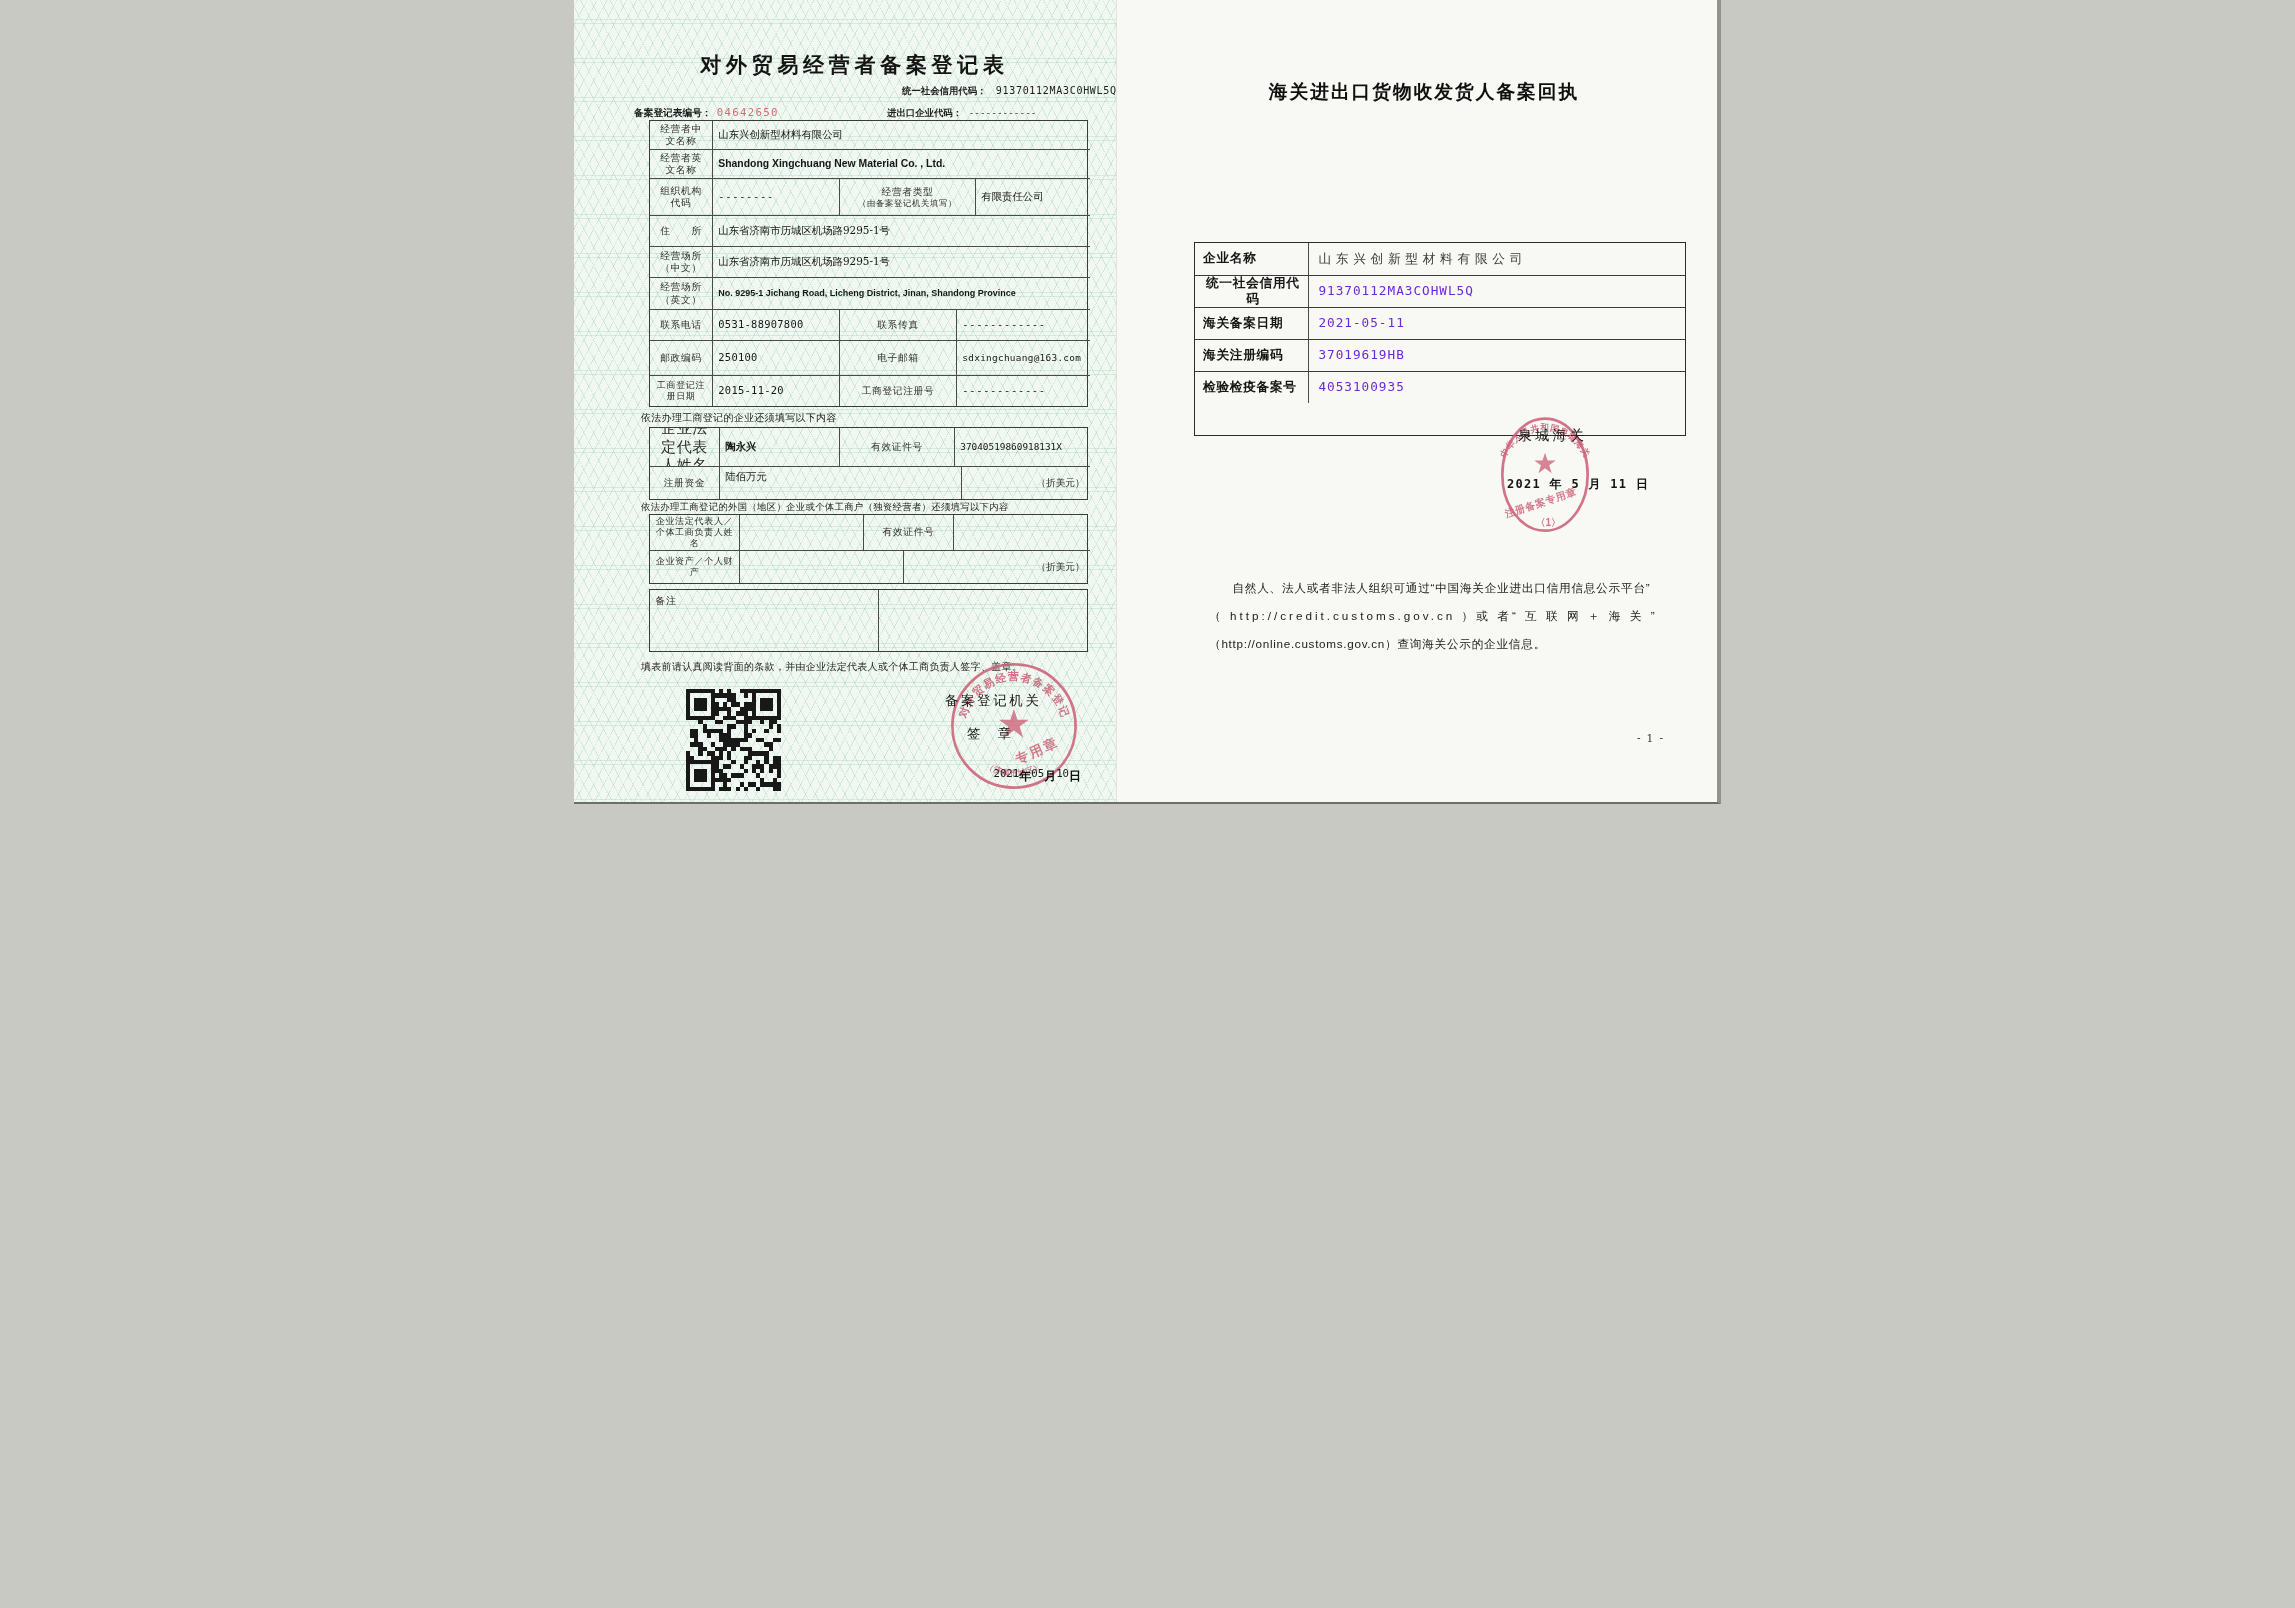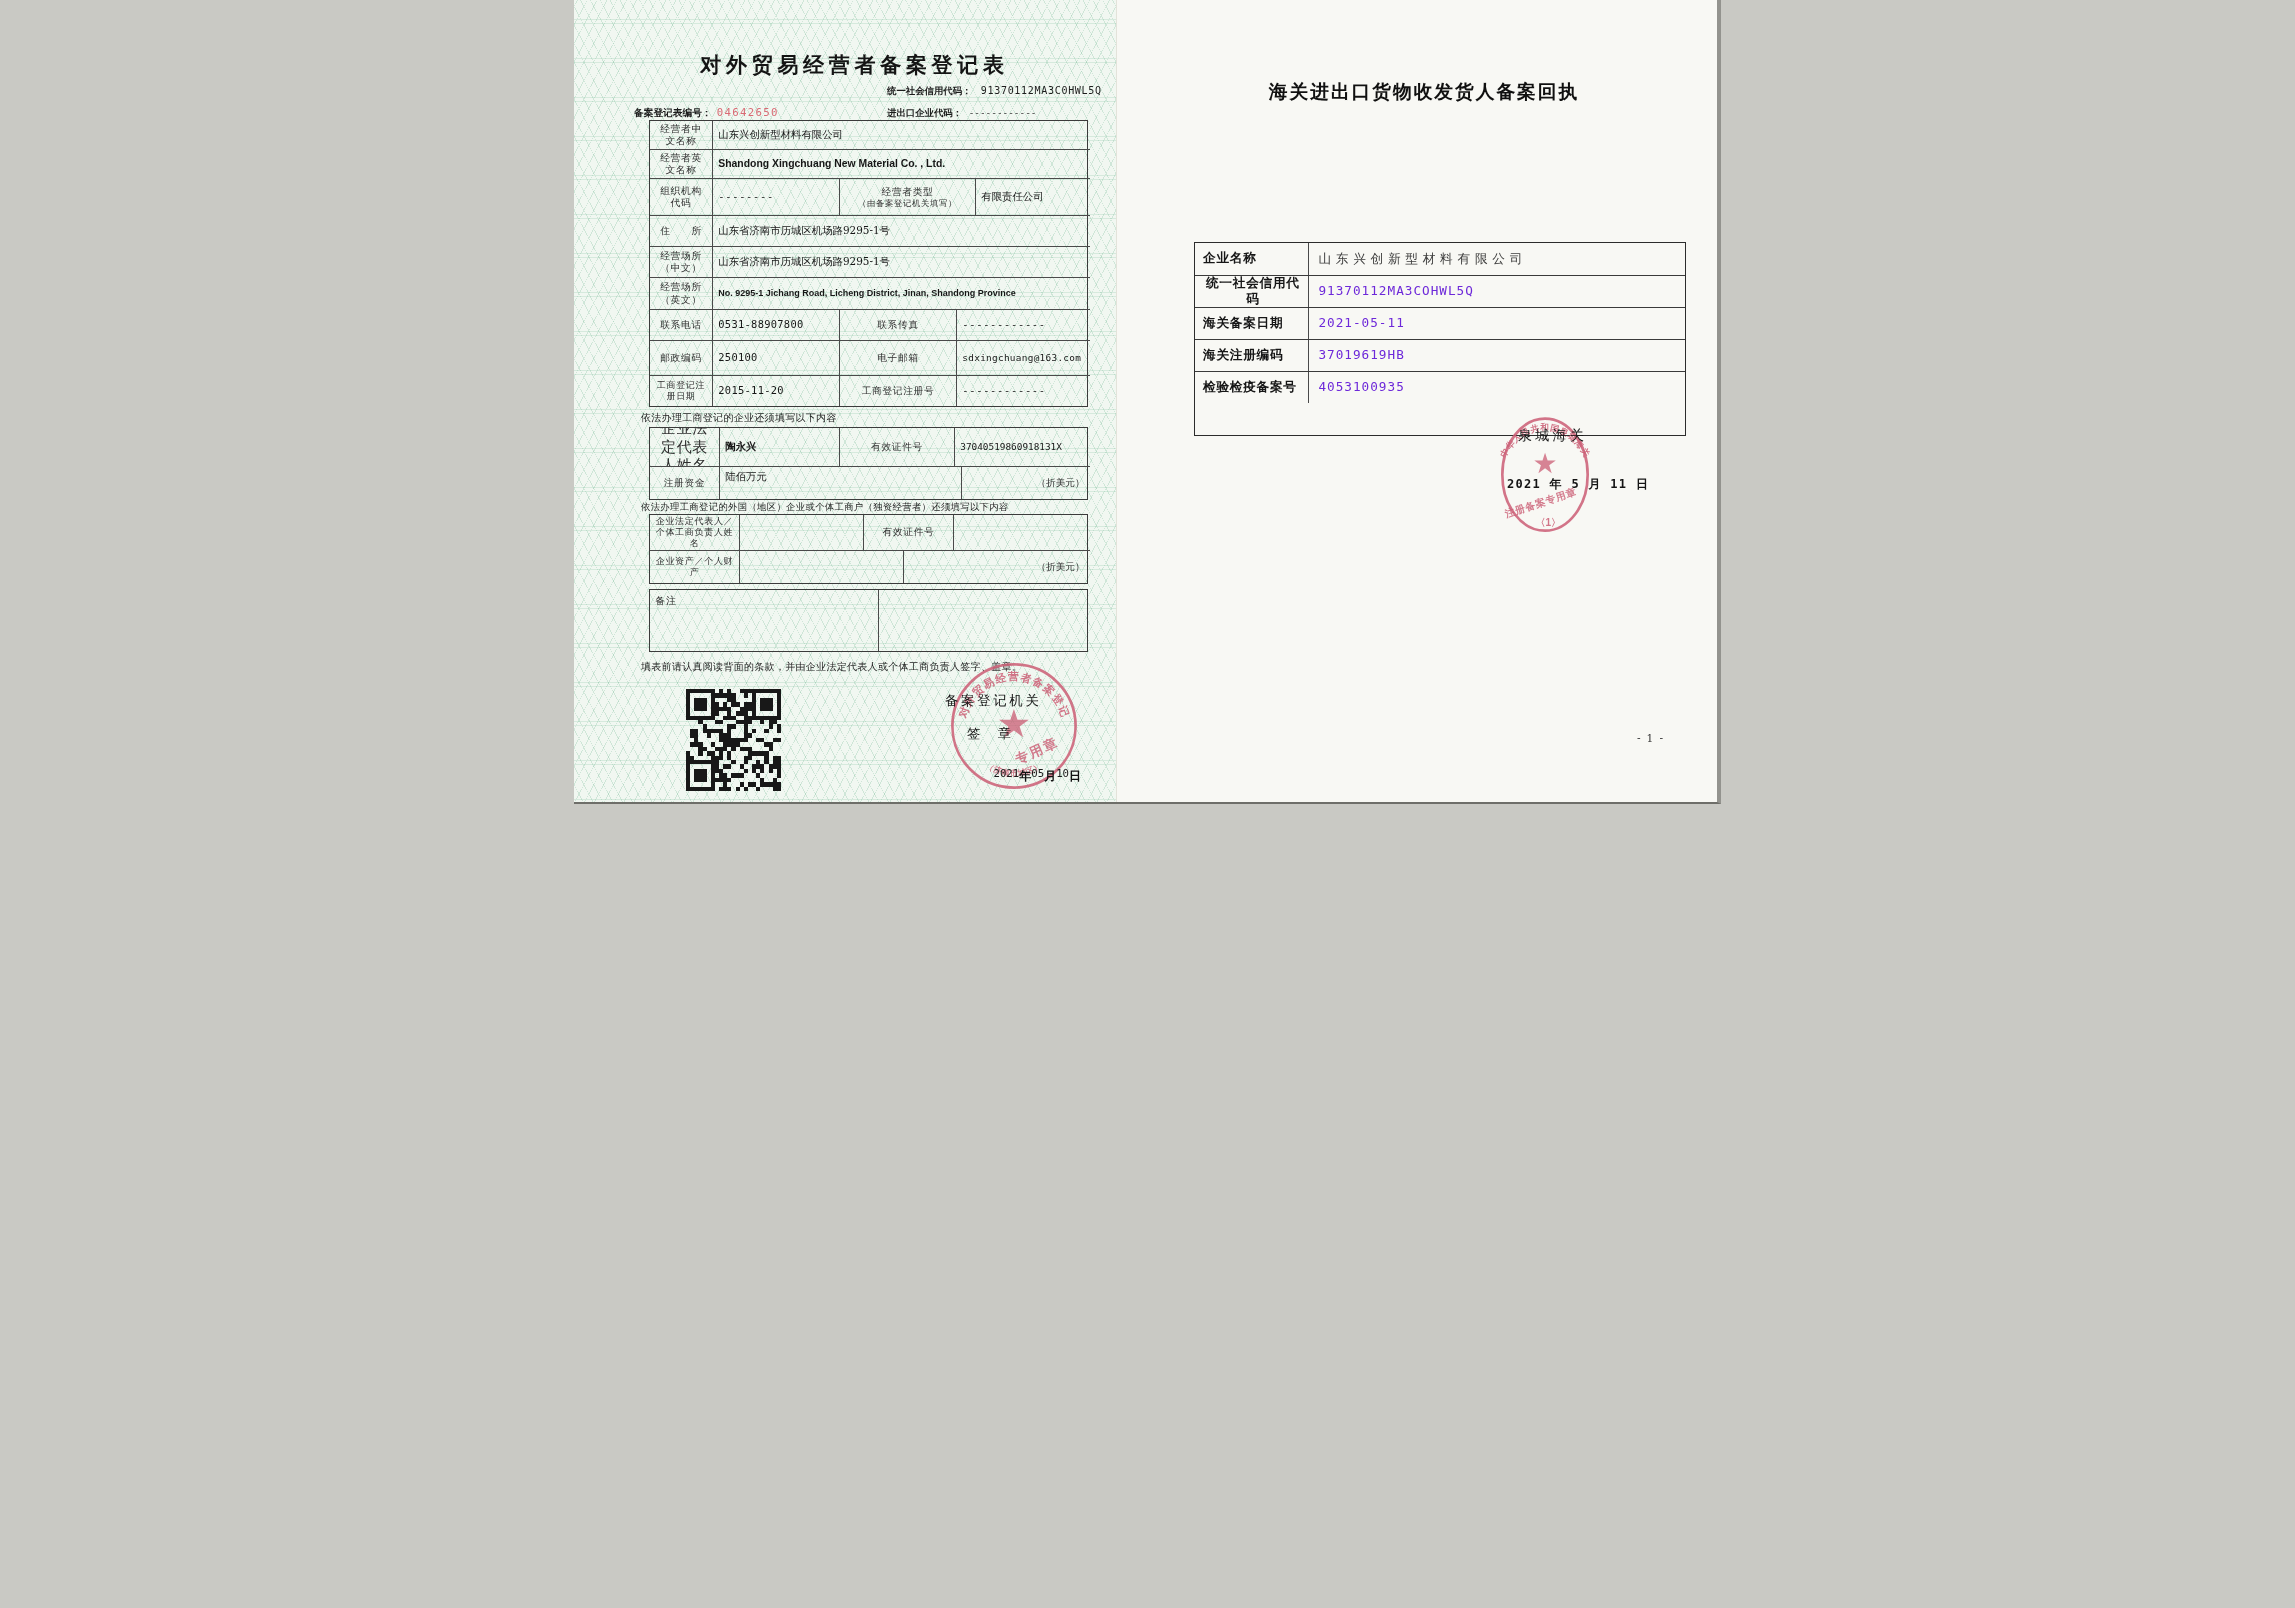--- a/index.html
+++ b/index.html
@@ -28,21 +28,21 @@
   }
   .page-right { left:542px; width:605px; background:#f8f8f4; border-left:0.7px solid #e3e3da; }
 
   .abs { position:absolute; }
   .mono { font-family:"DejaVu Sans Mono","Liberation Mono",monospace; }
   .serifv { font-family:"DejaVu Serif","Liberation Serif",serif; }
   .red { color:#d96a74; }
 
   .l-title { left:80px; top:51px; width:401px; text-align:center;
     font-size:21px; font-weight:bold; letter-spacing:4.7px; color:#141414; }
-  .l-credit { left:313px; top:85px; font-size:9.4px; font-weight:bold; white-space:nowrap; }
+  .l-credit { left:328px; top:85px; font-size:9.4px; font-weight:bold; white-space:nowrap; }
   .l-credit .mono { font-weight:normal; font-size:10px; margin-left:9.4px; letter-spacing:0.7px; }
   .l-formno { left:60px; top:106px; font-size:9.7px; font-weight:bold; white-space:nowrap; }
   .l-formno .mono { font-weight:normal; font-size:10.7px; margin-left:5.3px; letter-spacing:1.3px; }
   .l-iecode { left:313px; top:107px; font-size:9.4px; font-weight:bold; white-space:nowrap; }
   .l-iecode .mono { font-weight:normal; letter-spacing:0; margin-left:6.7px; color:#2a2a2a; }
 
   .tbl { position:absolute; left:75px; width:439px; display:grid;
     border:1.3px solid #3b3b3b; background:transparent; }
   .row { display:grid; border-top:1.1px solid #4a4a4a; }
   .tbl .row:first-child { border-top:none; }
@@ -815,17 +815,22 @@
       <text font-size="13" font-weight="bold" fill="#cb5d74" opacity=".85" letter-spacing="1">
         <textPath href="#arcRT" startOffset="50%" text-anchor="middle">中华人民共和国泉城海关</textPath>
       </text>
       <text x="100" y="160" text-anchor="middle" font-size="15" font-weight="bold" fill="#cb5d74" opacity=".8" letter-spacing="1" transform="rotate(-18 100 160)">注册备案专用章</text>
       <text x="110" y="190" text-anchor="middle" font-size="15" font-weight="bold" fill="#cb5d74" opacity=".85">〈1〉</text>
     </svg>
 
     <div class="abs st-black r-st-name">泉城海关</div>
     <div class="abs r-st-date">2021 年 5 月 11 日</div>
 
+    <div class="abs r-para">
+      <div class="ln1">自然人、法人或者非法人组织可通过“中国海关企业进出口信用信息公示平台”</div>
+      <div class="ln2">（ http://credit.customs.gov.cn ）或 者“ 互 联 网 ＋ 海 关 ”</div>
+      <div class="ln3">（http://online.customs.gov.cn）查询海关公示的企业信息。</div>
+    </div>
 
     <div class="abs r-pageno">- 1 -</div>
   </section>
 </div>
 
 
 </body></html>

